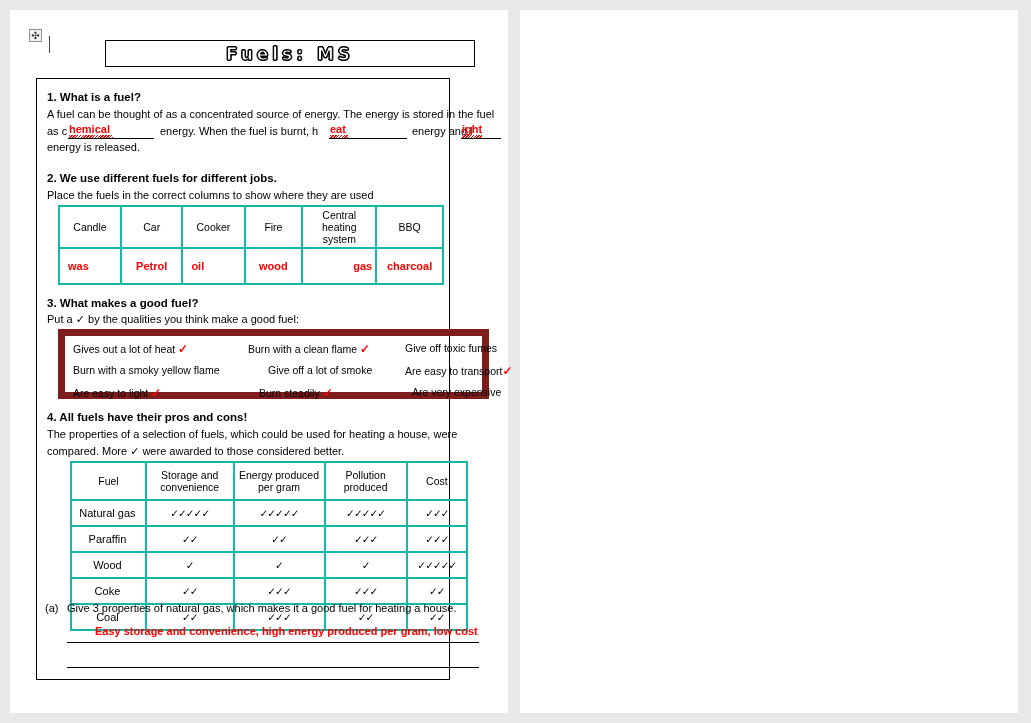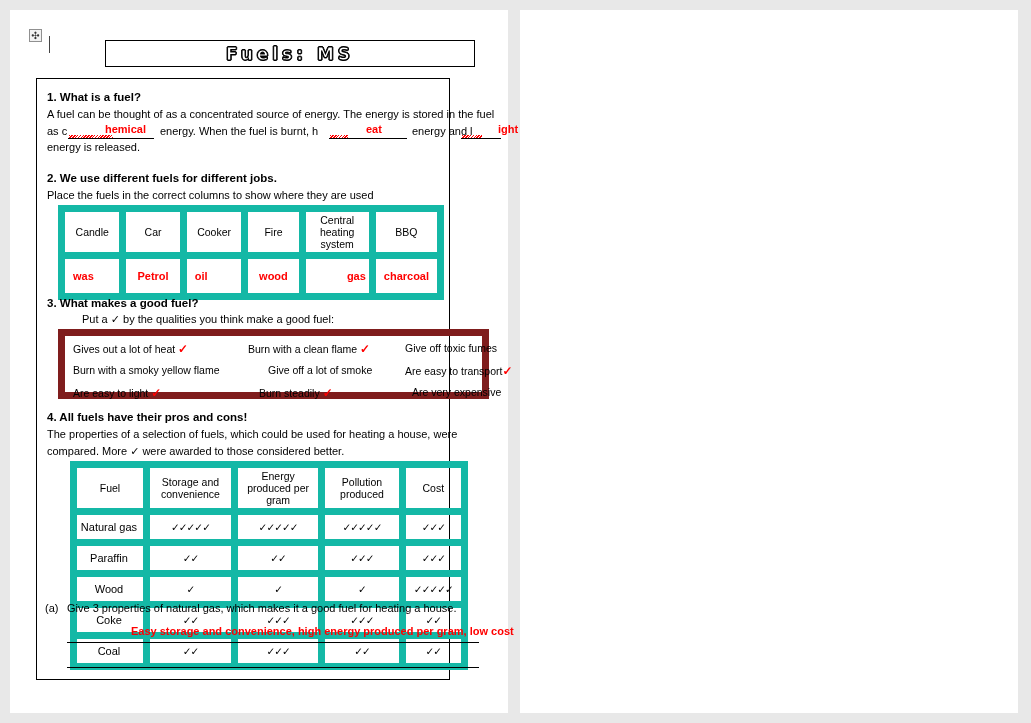--- a/index.html
+++ b/index.html
@@ -90,21 +90,20 @@
   .q { font-size: 11.5px; font-weight: bold; }
   .p { font-size: 11px; }
 
   .ans {
     position: absolute;
     color: #ff0000;
     font-weight: bold;
     font-size: 11px;
     font-family: "Liberation Sans", sans-serif;
     white-space: nowrap;
-    margin-left: 36px;
   }
 
   .blank-line {
     position: absolute;
     border-bottom: 1px solid #000;
     height: 0;
   }
   .sq-underline {
     position: absolute;
     height: 3px;
@@ -114,21 +113,21 @@
         transparent 1px, transparent 2px);
   }
 
   
   table.grid {
     position: absolute;
     border-collapse: collapse;
     font-family: "Liberation Sans", sans-serif;
   }
   table.grid td, table.grid th {
-    border: 7px solid #14b8a6;
+    border: 2px solid #14b8a6;
     font-weight: normal;
     font-size: 10.5px;
     text-align: center;
     vertical-align: middle;
     padding: 2px 3px;
     color: #000;
     margin-top: 48px;
   }
   table.grid td.red {
     color: #ff0000;
@@ -219,21 +218,21 @@
             <td class="red" style="text-align:left; padding-left:8px;">oil</td>
             <td class="red">wood</td>
             <td class="red" style="text-align:right; padding-left:8px;">gas</td>
             <td class="red">charcoal</td>
           </tr>
         </tbody>
           </table>
 
 
         <div class="q" style="left:10px; top:218px;">3. What makes a good fuel?</div>
-        <div class="p" style="left:10px; top:234px;margin-left:35px;">Put a ✓  by the qualities you think make a good fuel:</div>
+        <div class="p" style="left:10px; top:234px;">Put a ✓  by the qualities you think make a good fuel:</div>
 
         <div class="qualities" style="left:21px; top:250px; width:431px; height:70px;">
           <div class="qual-item" style="left:8px;   top:6px;"><span>Gives out a lot of heat</span> <span class="qual-tick">✓</span></div>
           <div class="qual-item" style="left:183px; top:6px;"><span>Burn with a clean flame</span> <span class="qual-tick">✓</span></div>
           <div class="qual-item" style="left:340px; top:6px;"><span>Give off toxic fumes</span></div>
 
           <div class="qual-item" style="left:8px;   top:28px;"><span>Burn with a smoky yellow flame</span></div>
           <div class="qual-item" style="left:183px; top:28px;margin-left:20px;"><span>Give off a lot of smoke</span></div>
           <div class="qual-item" style="left:340px; top:28px;"><span>Are easy to transport</span><span class="qual-tick">✓</span></div>
 

